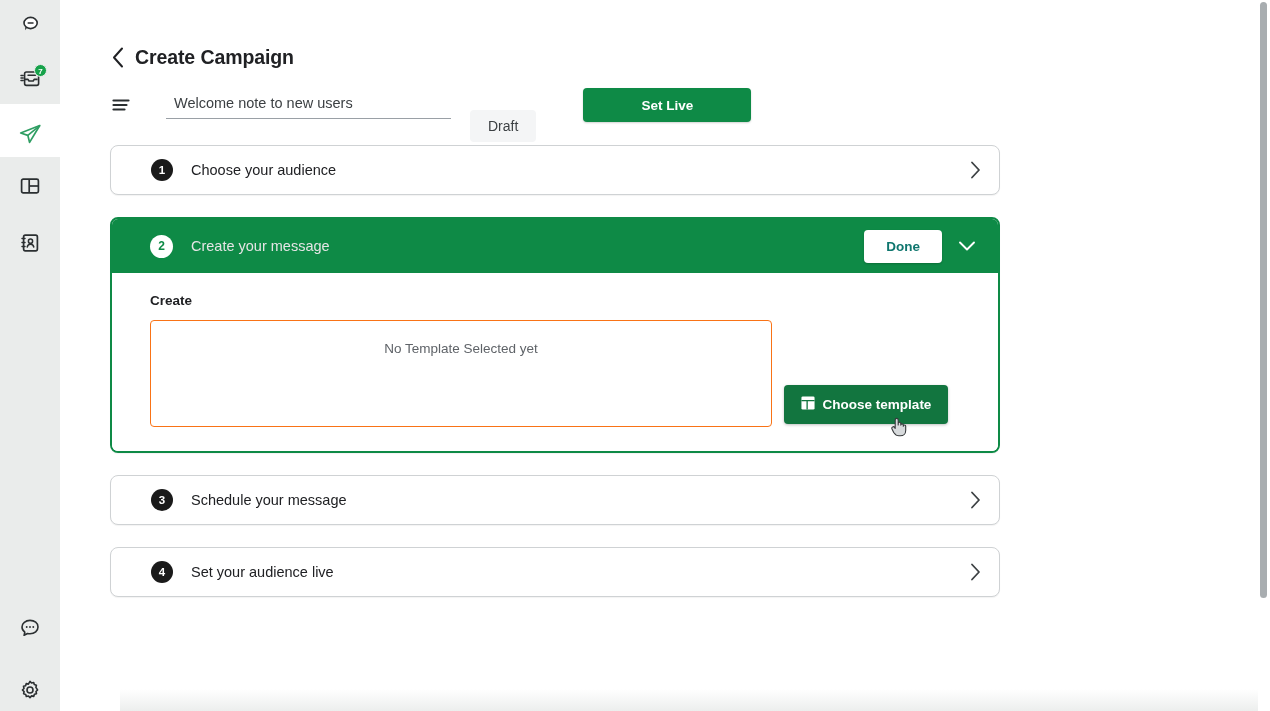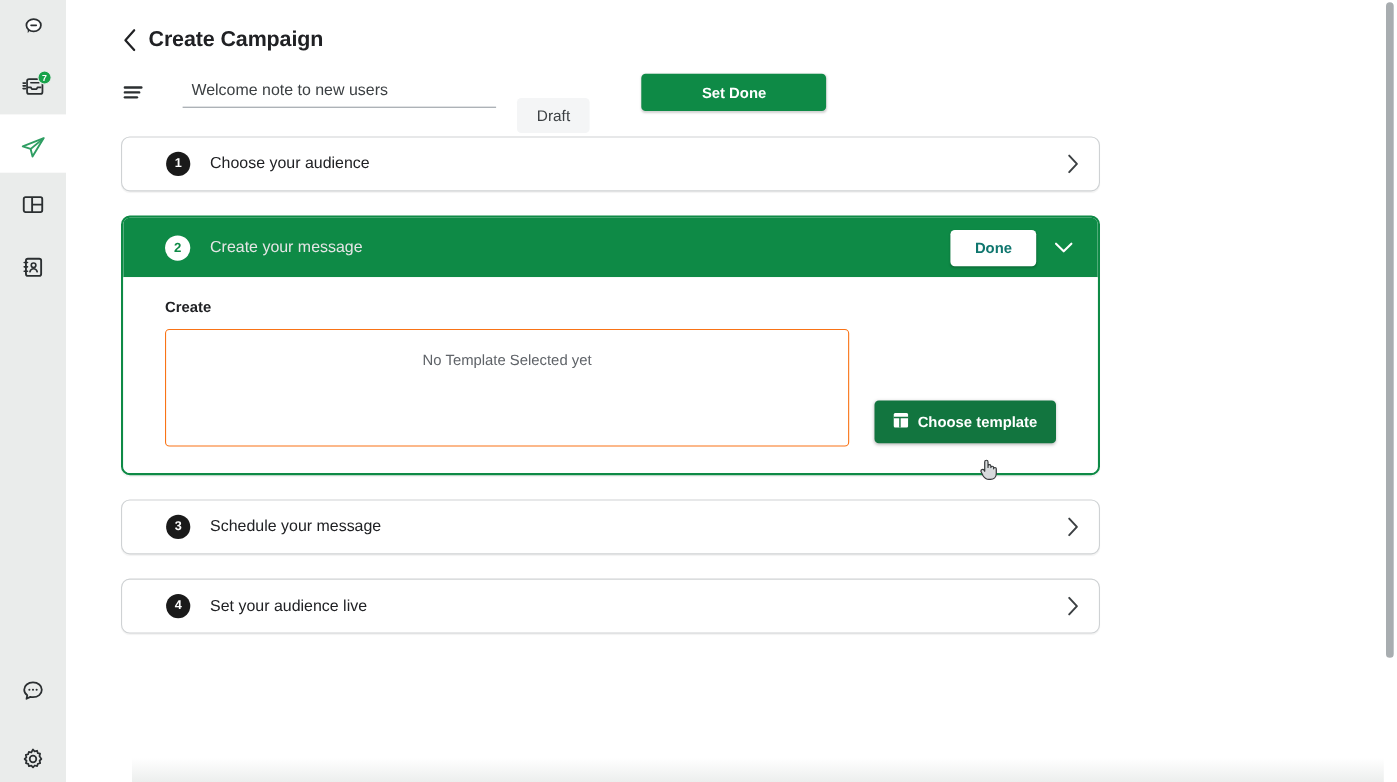--- a/index.html
+++ b/index.html
@@ -65,21 +65,21 @@
     position: absolute;
     left: 50px;
     top: 0;
     width: 1150px;
   }
 
   .page-header {
     display: flex;
     align-items: center;
     gap: 9px;
-    margin-top: 25px;
+    margin-top: 46px;
   }
   .back-chevron {
     width: 16px; height: 22px;
     display: flex; align-items: center; justify-content: center;
     cursor: pointer;
     color: #202124;
   }
   .page-title {
     font-size: 19.5px;
     font-weight: bold;
@@ -237,21 +237,21 @@
   }
   .template-empty {
     font-size: 13.5px;
     color: #5f6368;
   }
   .choose-wrap {
     position: relative;
     flex: 1 1 auto;
     display: flex;
     align-items: flex-end;
-    justify-content: flex-end;
+    justify-content: center;
     padding-bottom: 3px;
   }
   .choose-btn {
     display: inline-flex;
     align-items: center;
     gap: 8px;
     background: #12753f;
     color: #ffffff;
     border: none;
     border-radius: 4px;
@@ -392,21 +392,21 @@
       <div class="title-row">
         <span class="list-icon">
           <svg width="22" height="18" viewBox="0 0 22 18" fill="none">
             <path d="M1.5 4.5h15" stroke="#2b2f31" stroke-width="2.2" stroke-linecap="round"></path>
             <path d="M1.5 9h13" stroke="#2b2f31" stroke-width="2.2" stroke-linecap="round"></path>
             <path d="M1.5 13.5h11" stroke="#2b2f31" stroke-width="2.2" stroke-linecap="round"></path>
           </svg>
         </span>
         <input class="camp-name" type="text" value="Welcome note to new users" style="">
         <span class="draft-badge">Draft</span>
-        <button class="set-live-btn">Set Done</button>
+        <button class="set-live-btn">Set Live</button>
       </div>
 
       <div class="steps">
 
         <div class="step-card">
           <div class="step-head">
             <span class="step-num">1</span>
             <span class="step-label">Choose your audience</span>
             <span class="step-chevron">
               <svg width="11" height="18" viewBox="0 0 11 18" fill="none">

